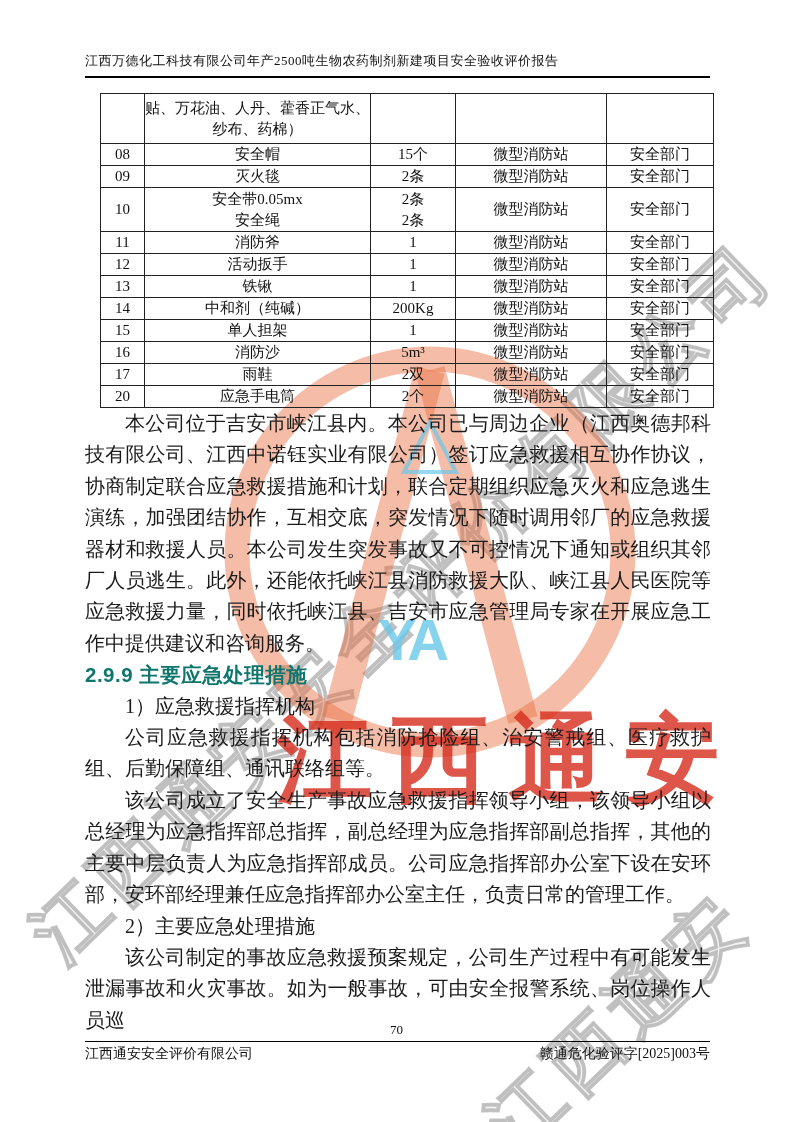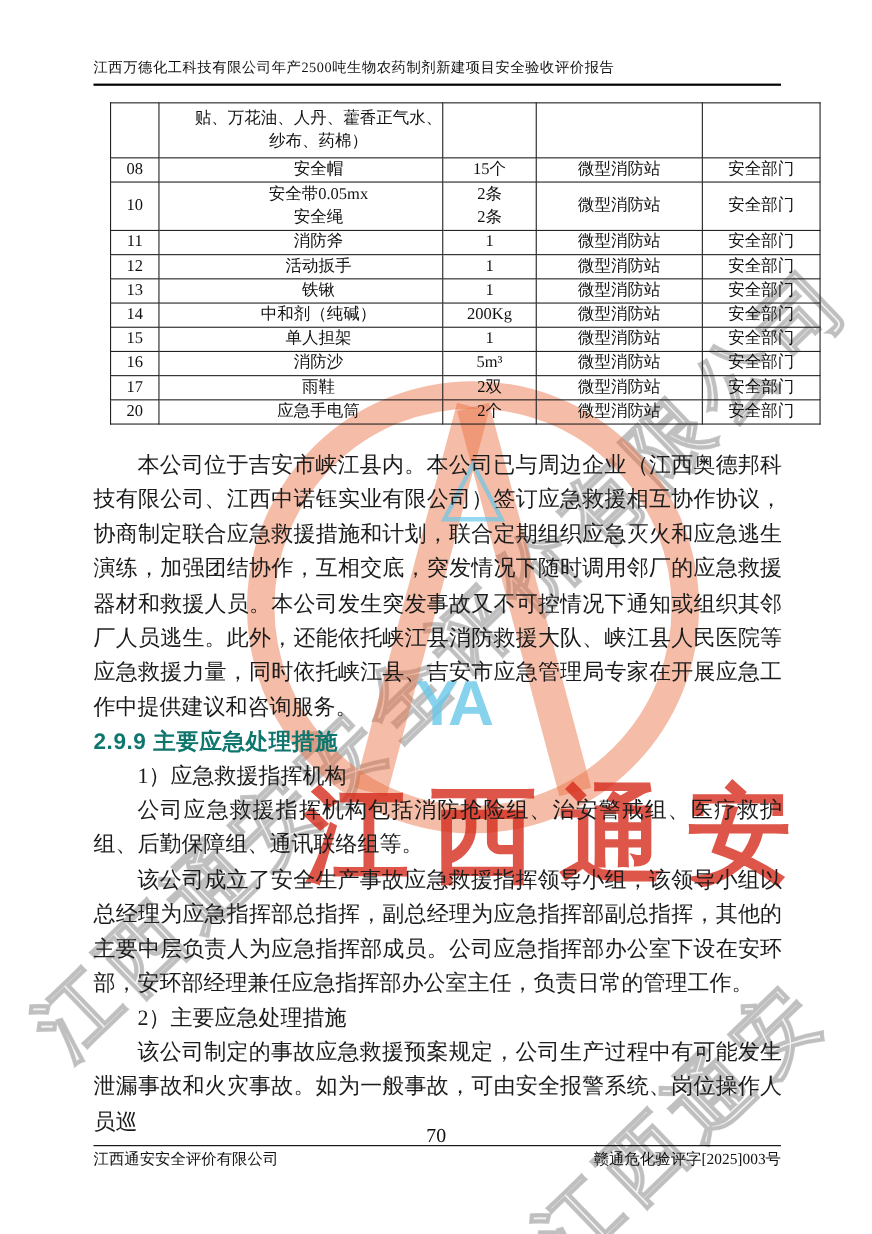--- a/index.html
+++ b/index.html
@@ -57,41 +57,41 @@
     border-collapse:collapse;table-layout:fixed;width:608px;
     font-size:15px;color:#111;
   }
   table.equip td{
     border:1px solid #222;
     text-align:center;vertical-align:middle;
     padding:0;line-height:21px;
     overflow:hidden;
   }
   table.equip td:nth-child(1){width:43px;}
-  table.equip td:nth-child(2){width:225px;padding-left:32px;}
+  table.equip td:nth-child(2){width:225px;}
   table.equip td:nth-child(3){width:84px;}
   table.equip td:nth-child(4){width:150px;}
   table.equip td:nth-child(5){width:106px;text-align:center;}
   table.equip tr{height:22px;}
   table.equip tr.row-tall{height:50px;}
   table.equip tr.row-double{height:44px;}
   .body-text{
     position:absolute;left:85px;top:408px;width:626px;
     font-size:20px;line-height:31.4px;text-align:justify;
     color:#1b1b1b;
   }
   .body-text p{margin:0;text-indent:2em;}
   .body-text h3{
     margin:0;font-size:20.5px;line-height:31.4px;
     font-family:"Liberation Sans","DejaVu Sans",sans-serif;
     color:#0f766e;font-weight:bold;letter-spacing:0.5px;
   }
   .page-number{
     position:absolute;top:1022px;left:0;width:100%;
-    text-align:center;font-size:18px;color:#111;
+    text-align:center;font-size:13px;color:#111;
   }
   .footer{
     position:absolute;top:1041px;left:85px;width:625px;
     border-top:1.5px solid #000;
     display:flex;justify-content:space-between;
     padding-top:3px;font-size:14px;color:#111;
   }
 </style>
 </head>
 <body>
@@ -124,20 +124,27 @@
             <td></td>
             <td>贴、万花油、人丹、藿香正气水、纱布、药棉）</td>
             <td></td>
             <td></td>
             <td></td>
           </tr>
           <tr>
             <td>08</td>
             <td>安全帽</td>
             <td>15个</td>
+            <td>微型消防站</td>
+            <td>安全部门</td>
+          </tr>
+          <tr>
+            <td>09</td>
+            <td>灭火毯</td>
+            <td>2条</td>
             <td>微型消防站</td>
             <td>安全部门</td>
           </tr>
           <tr class="row-double">
             <td>10</td>
             <td>
               <div>安全带0.05mx</div>
               <div>安全绳</div>
             </td>
             <td>

